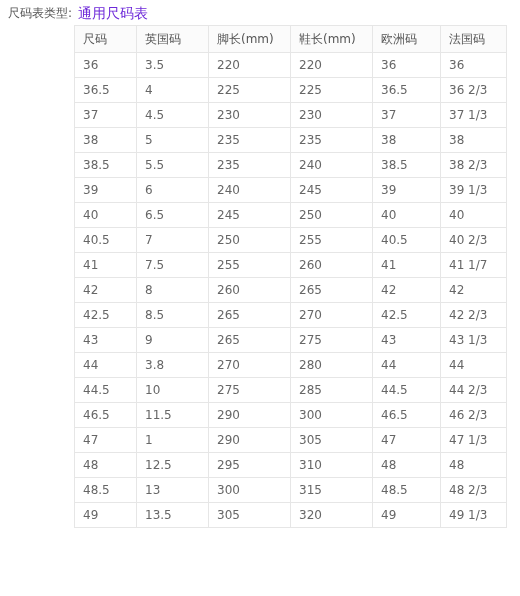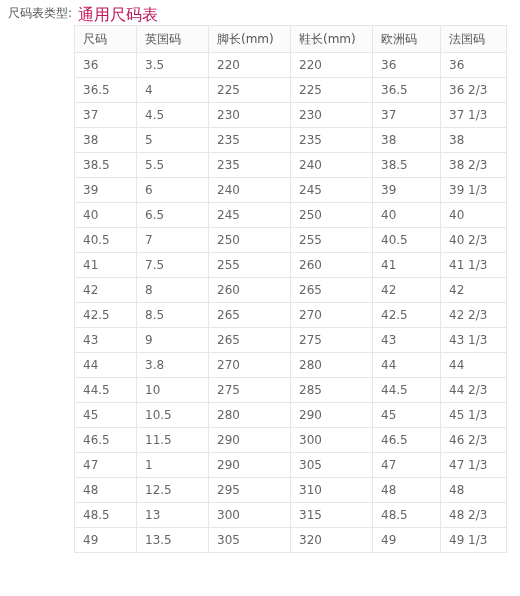--- a/index.html
+++ b/index.html
@@ -38,22 +38,22 @@
     top: 5px;
     font-size: 12px;
     color: #555555;
     white-space: nowrap;
     letter-spacing: 0px;
   }
   .meta-value {
     position: absolute;
     left: 78px;
     top: 5px;
-    font-size: 16px;
-    color: #be185d;
+    font-size: 14px;
+    color: #6d28d9;
     white-space: nowrap;
   }
 
   
   .table-wrap {
     position: absolute;
     left: 74px;
     top: 25px;
     width: 432px;
   }
@@ -190,21 +190,21 @@
             <td>255</td>
             <td>40.5</td>
             <td>40 2/3</td>
           </tr>
           <tr>
             <td>41</td>
             <td>7.5</td>
             <td>255</td>
             <td>260</td>
             <td>41</td>
-            <td>41 1/3</td>
+            <td>41 1/7</td>
           </tr>
           <tr>
             <td>42</td>
             <td>8</td>
             <td>260</td>
             <td>265</td>
             <td>42</td>
             <td>42</td>
           </tr>
           <tr>
@@ -233,28 +233,20 @@
           </tr>
           <tr>
             <td>44.5</td>
             <td>10</td>
             <td>275</td>
             <td>285</td>
             <td>44.5</td>
             <td>44 2/3</td>
           </tr>
           <tr>
-            <td>45</td>
-            <td>10.5</td>
-            <td>280</td>
-            <td>290</td>
-            <td>45</td>
-            <td>45 1/3</td>
-          </tr>
-          <tr>
             <td>46.5</td>
             <td>11.5</td>
             <td>290</td>
             <td>300</td>
             <td>46.5</td>
             <td>46 2/3</td>
           </tr>
           <tr>
             <td>47</td>
             <td>1</td>

